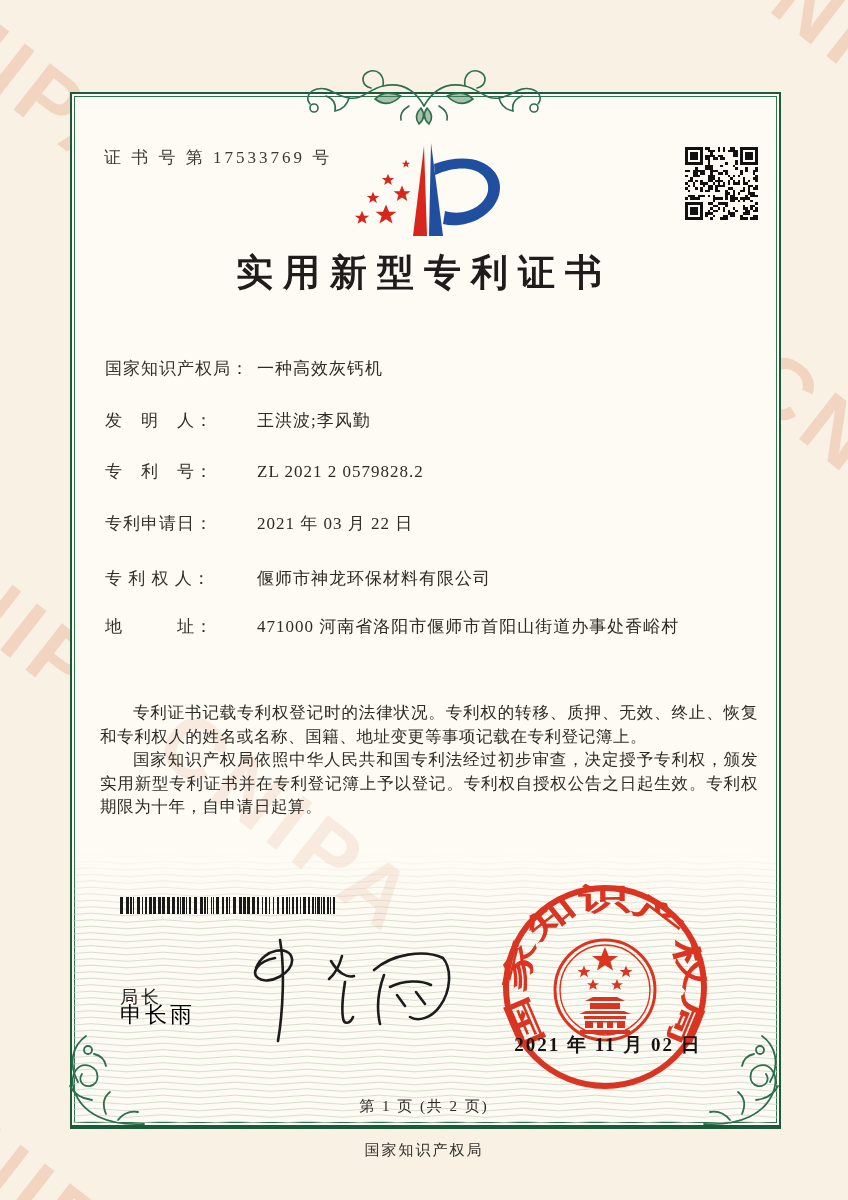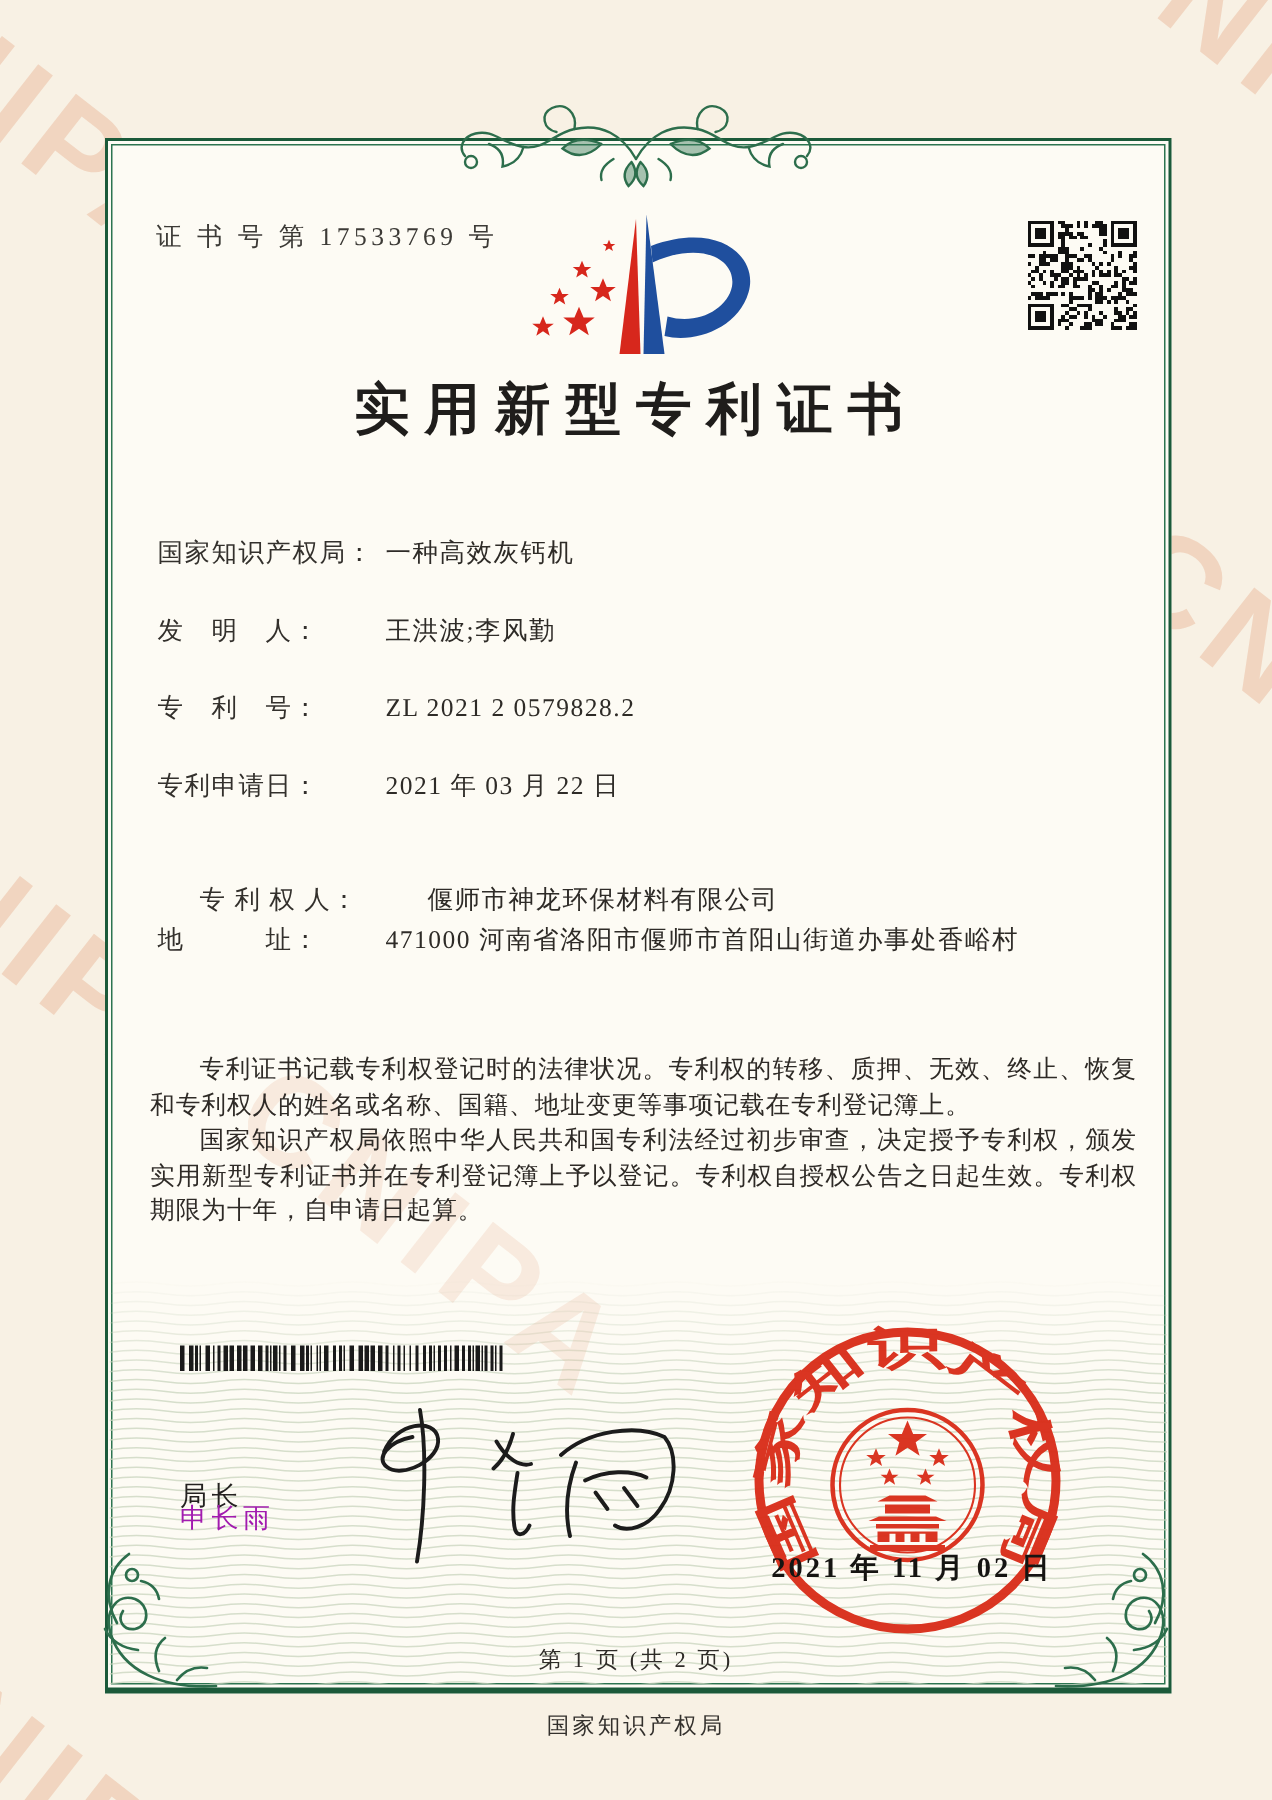--- a/index.html
+++ b/index.html
@@ -46,21 +46,21 @@
 
   .doc-title{
     position:absolute;left:0;right:0;top:248px;z-index:4;
     text-align:center;font-size:37px;font-weight:bold;
     letter-spacing:10px;color:#1f1d1b;
   }
 
   .fields{position:absolute;left:105px;top:0;width:660px;z-index:4;font-size:17px;}
   .field-row{position:absolute;left:0;white-space:nowrap;}
   .r0{top:357px;} .r1{top:409px;} .r2{top:460px;} .r3{top:512px;}
-  .r4{top:588px;margin-left:28px;} .r5{top:615px;} .r6{top:666px;}
+  .r4{top:567px;} .r5{top:615px;} .r6{top:666px;}
   .flabel{display:inline-block;min-width:152px;letter-spacing:1px;color:#33302c;}
   .fvalue{letter-spacing:1px;color:#2e2b27;}
   .pair2{position:absolute;left:350px;top:0;white-space:nowrap;}
   .pair2 .flabel{min-width:0;margin-right:6px;}
 
   .paras{
     position:absolute;left:100px;top:701px;width:658px;z-index:4;
     font-size:16.5px;line-height:23.5px;letter-spacing:0.6px;color:#2e2a26;
     text-align:justify;
   }
@@ -70,21 +70,21 @@
     position:absolute;left:120px;top:897px;width:217px;height:17px;z-index:4;
     display:flex;align-items:stretch;
   }
   .barcode span{display:block;height:100%;}
 
   .issuer-title{position:absolute;left:120px;top:985px;z-index:4;
     font-family:Liberation Sans, sans-serif;
     font-size:18px;letter-spacing:3px;color:#242220;}
   .issuer-name{position:absolute;left:120px;top:1000px;z-index:4;
     font-family:Liberation Sans, sans-serif;
-    font-size:18px;letter-spacing:3px;color:#a21caf;}
+    font-size:22px;letter-spacing:3px;color:#000000;}
   .signature{position:absolute;left:228px;top:934px;z-index:4;}
 
   .seal{position:absolute;left:500px;top:882px;z-index:5;opacity:0.95;}
   .seal-date{
     position:absolute;left:508px;top:1032px;width:200px;z-index:6;
     text-align:center;font-size:19px;font-weight:600;letter-spacing:2px;color:#151412;
   }
 
   .page-num{position:absolute;left:0;right:0;top:1097px;z-index:4;
     text-align:center;font-size:15px;letter-spacing:2px;color:#2e2b27;}

